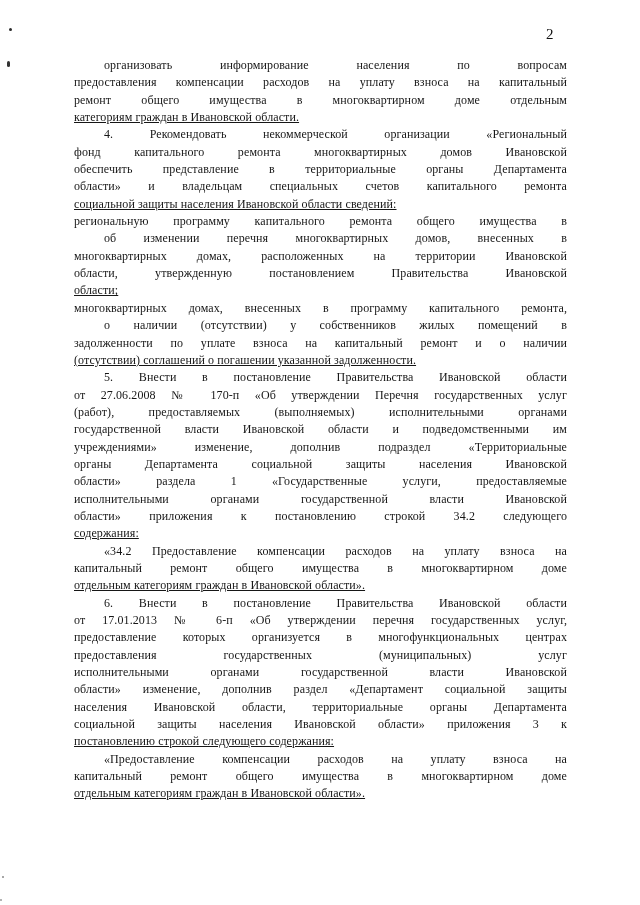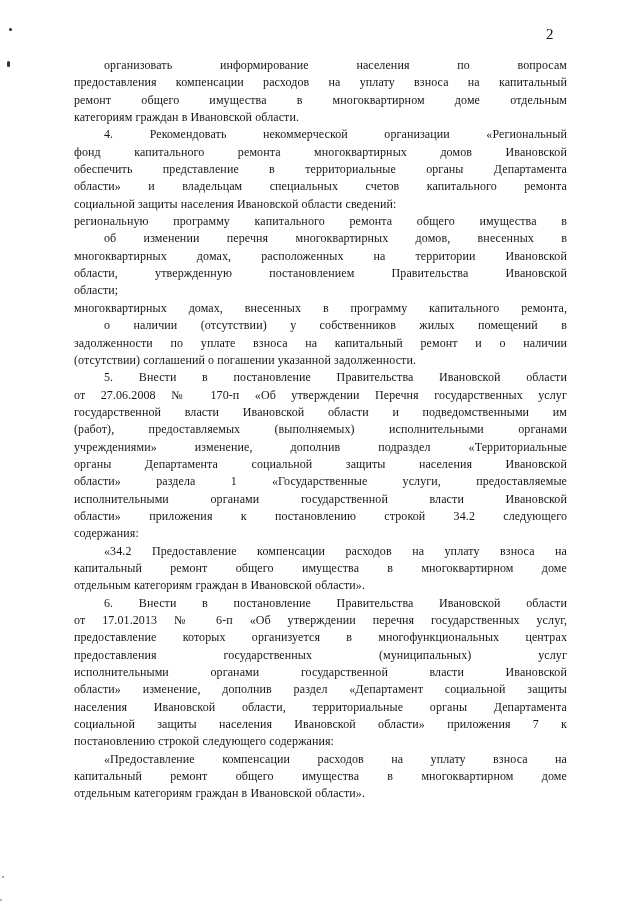--- a/index.html
+++ b/index.html
@@ -16,21 +16,21 @@
     position: absolute; left: 546px; top: 26px;
     font-size: 15px; color: #111;
   }
   .text {
     position: absolute; left: 74px; top: 57px; width: 493px;
     font-size: 12px; line-height: 17.35px;
     letter-spacing: 0.1px;
   }
   .ln { text-align: justify; text-align-last: justify; }
   .ln.ind { text-indent: 30px; }
-  .ln.end { text-align: center; text-align-last: left; }
+  .ln.end { text-align: center; text-align-last: left; text-decoration: underline; }
   .speck { position: absolute; border-radius: 50%; }
   .sp1 { left: 9px;  top: 28px;  width: 3px; height: 3px; background: #2a2a2a; }
   .sp2 { left: 7px;  top: 61px;  width: 3px; height: 6px; background: #333333; border-radius: 2px; }
   .sp3 { left: 2px;  top: 876px; width: 2px; height: 2px; background: #8a8a8a; }
   .sp4 { left: 0px;  top: 899px; width: 2px; height: 2px; background: #9a9a9a; }
 </style>
 </head>
 <body>
 
 <div class="page">
@@ -56,38 +56,38 @@
     <div class="ln ind">об изменении перечня многоквартирных домов, внесенных в</div>
     <div class="ln">многоквартирных домах, расположенных на территории Ивановской</div>
     <div class="ln">области, утвержденную постановлением Правительства Ивановской</div>
     <div class="ln end">области;</div>
     <div class="ln">многоквартирных домах, внесенных в программу капитального ремонта,</div>
     <div class="ln ind">о наличии (отсутствии) у собственников жилых помещений в</div>
     <div class="ln">задолженности по уплате взноса на капитальный ремонт и о наличии</div>
     <div class="ln end">(отсутствии) соглашений о погашении указанной задолженности.</div>
     <div class="ln ind">5. Внести в постановление Правительства Ивановской области</div>
     <div class="ln">от 27.06.2008 № 170-п «Об утверждении Перечня государственных услуг</div>
+    <div class="ln">(работ), предоставляемых (выполняемых) исполнительными органами</div>
     <div class="ln">государственной власти Ивановской области и подведомственными им</div>
-    <div class="ln">(работ), предоставляемых (выполняемых) исполнительными органами</div>
     <div class="ln">учреждениями» изменение, дополнив подраздел «Территориальные</div>
     <div class="ln">органы Департамента социальной защиты населения Ивановской</div>
     <div class="ln">области» раздела 1 «Государственные услуги, предоставляемые</div>
     <div class="ln">исполнительными органами государственной власти Ивановской</div>
     <div class="ln">области» приложения к постановлению строкой 34.2 следующего</div>
     <div class="ln end">содержания:</div>
     <div class="ln ind">«34.2 Предоставление компенсации расходов на уплату взноса на</div>
     <div class="ln">капитальный ремонт общего имущества в многоквартирном доме</div>
     <div class="ln end">отдельным категориям граждан в Ивановской области».</div>
     <div class="ln ind">6. Внести в постановление Правительства Ивановской области</div>
     <div class="ln">от 17.01.2013 № 6-п «Об утверждении перечня государственных услуг,</div>
     <div class="ln">предоставление которых организуется в многофункциональных центрах</div>
     <div class="ln">предоставления государственных (муниципальных) услуг</div>
     <div class="ln">исполнительными органами государственной власти Ивановской</div>
     <div class="ln">области» изменение, дополнив раздел «Департамент социальной защиты</div>
     <div class="ln">населения Ивановской области, территориальные органы Департамента</div>
-    <div class="ln">социальной защиты населения Ивановской области» приложения 7 к</div>
+    <div class="ln">социальной защиты населения Ивановской области» приложения 3 к</div>
     <div class="ln end">постановлению строкой следующего содержания:</div>
     <div class="ln ind">«Предоставление компенсации расходов на уплату взноса на</div>
     <div class="ln">капитальный ремонт общего имущества в многоквартирном доме</div>
     <div class="ln end">отдельным категориям граждан в Ивановской области».</div>
   </div>
 
 </div>
 
 </body></html>

